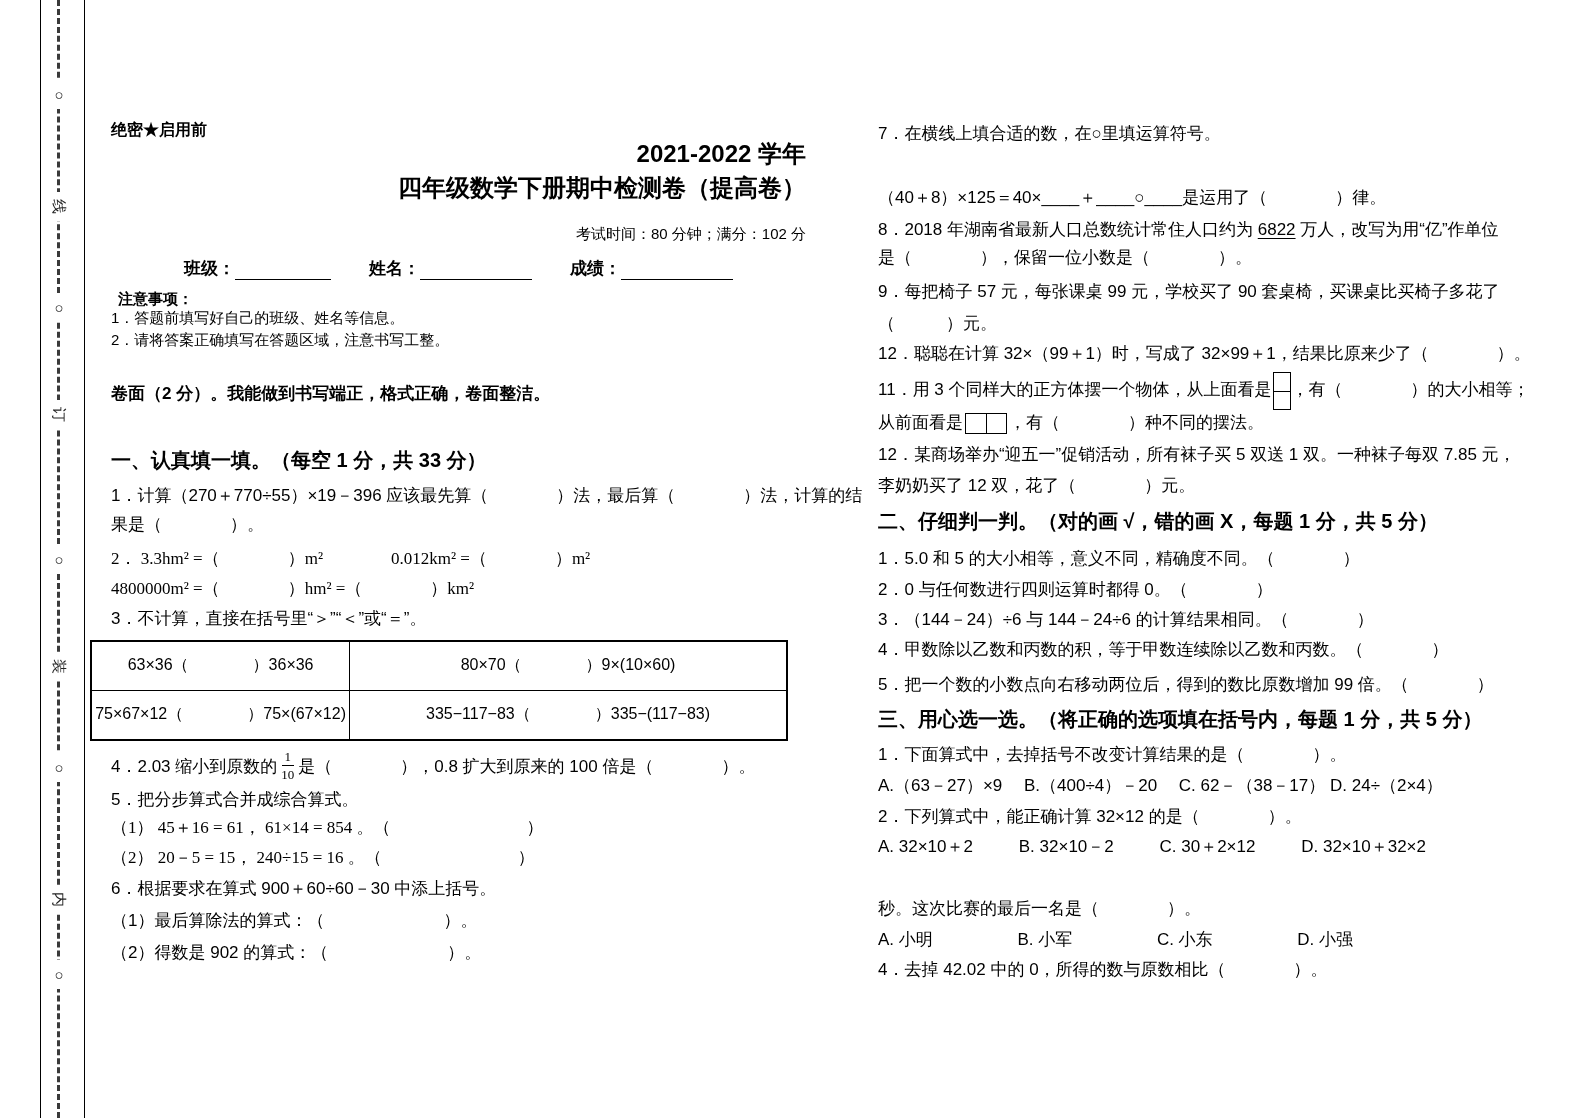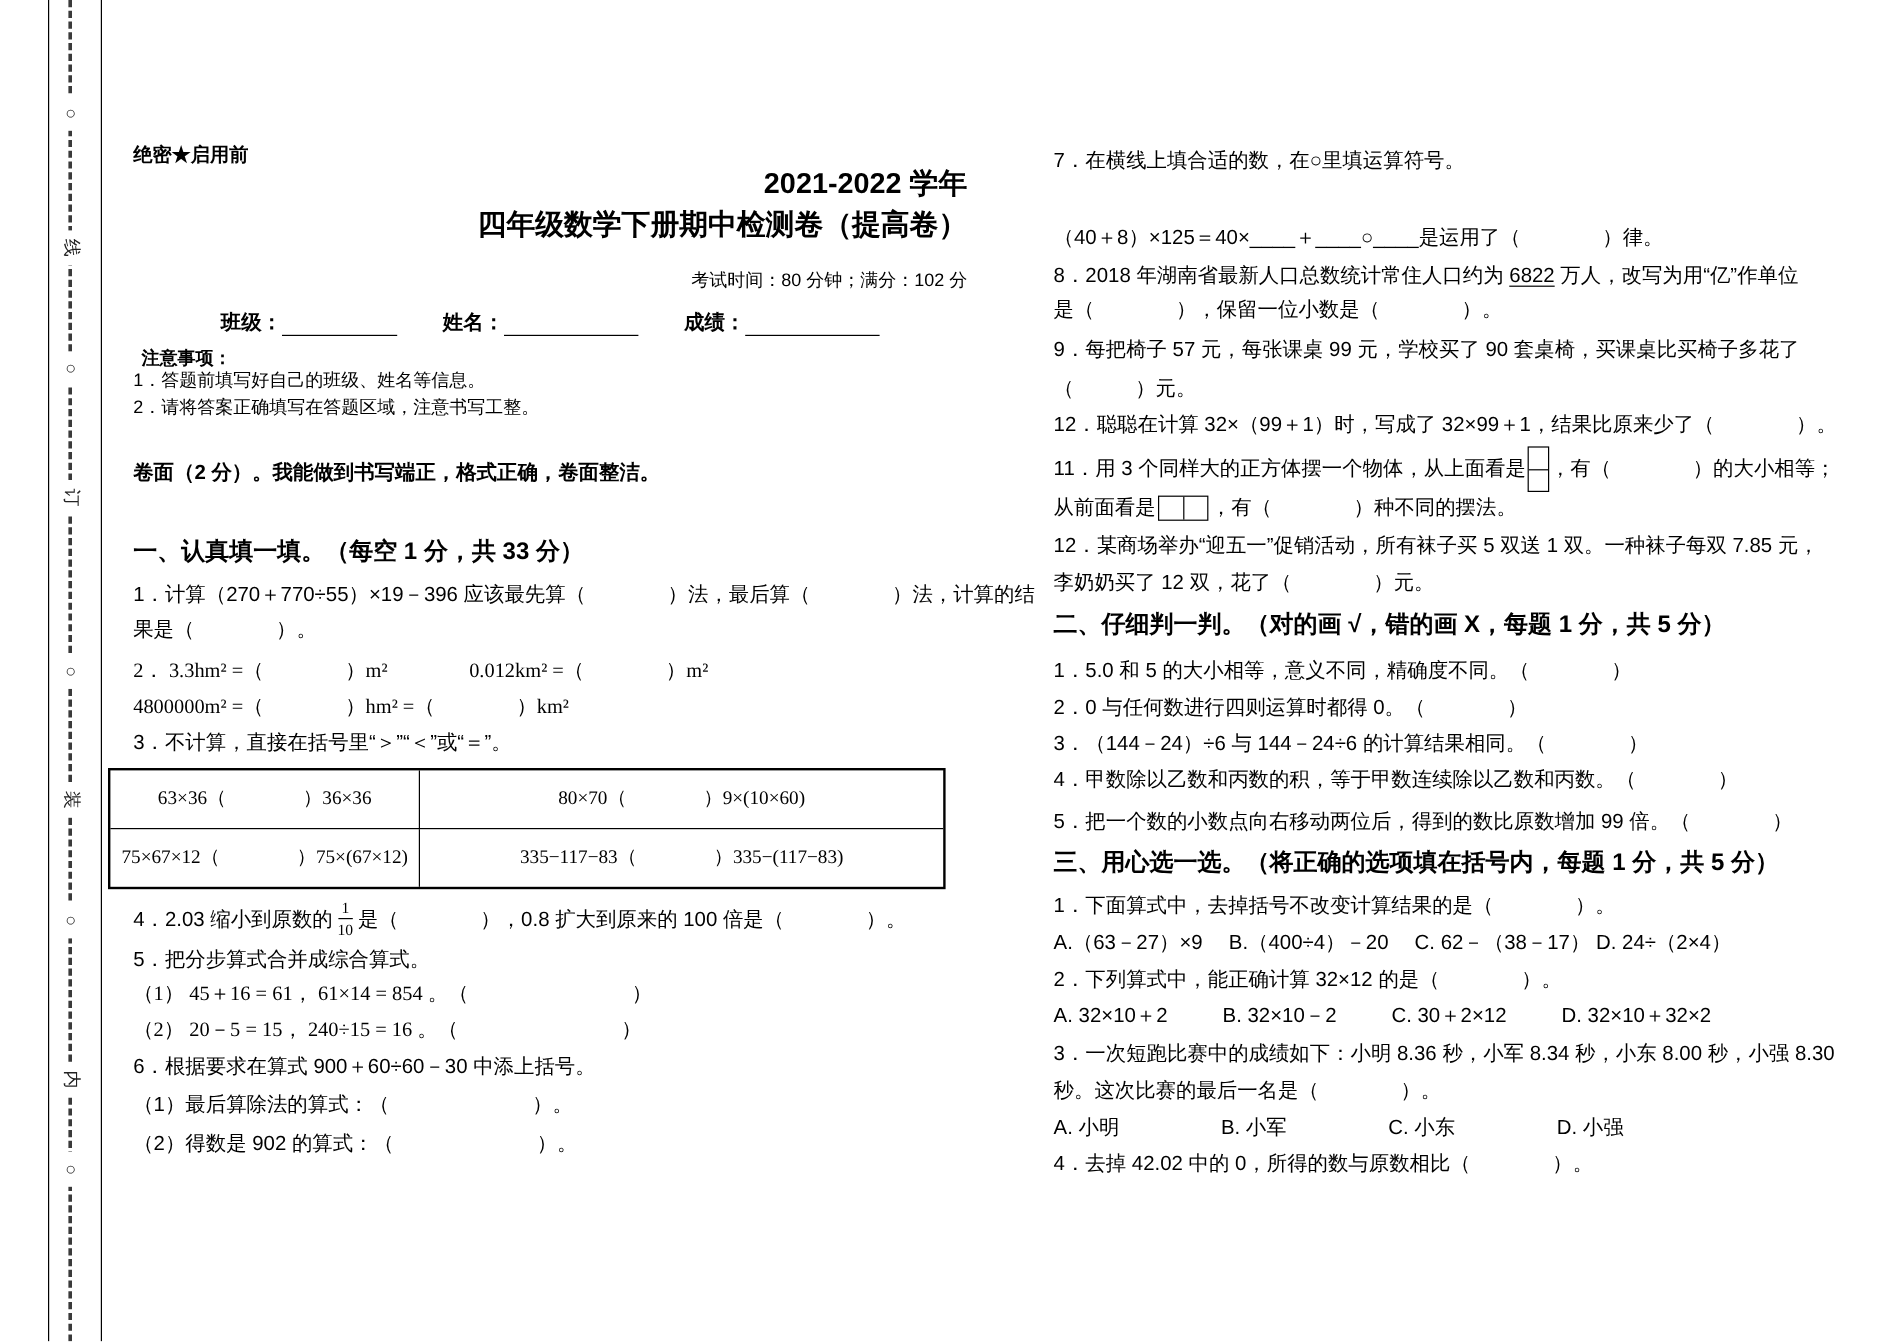--- a/index.html
+++ b/index.html
@@ -35,21 +35,21 @@
   .idrow .pair { display:flex; align-items:flex-end; }
   .u { text-decoration:underline; text-underline-offset:3px; }
   
   .cmp-table {
     position:absolute; left:90px; top:640px; width:698px; height:101px;
     border:2px solid #000; display:grid;
     grid-template-columns:37.2% 62.8%; grid-template-rows:1fr 1fr;
   }
   .cmp-cell {
     display:flex; align-items:center; justify-content:center;
-    font-family:Liberation Serif, serif; font-size:16px;
+    font-family:Liberation Sans, sans-serif; font-size:16px;
     border-right:1.5px solid #000; border-bottom:1.5px solid #000; white-space:nowrap;
   }
   .cmp-cell:nth-child(2n) { border-right:none; }
   .cmp-cell:nth-child(3), .cmp-cell:nth-child(4) { border-bottom:none; }
   
   .frac {
     display:inline-flex; flex-direction:column; align-items:center;
     vertical-align:middle; line-height:1; font-size:13px;
     font-family:"Liberation Serif", serif; margin:0 4px; position:relative; top:-2px;
   }
@@ -173,21 +173,20 @@
   <div class="line col-r" style="top:775px">A.（63－27）×9　 B.（400÷4）－20 　C. 62－（38－17） D. 24÷（2×4）</div>
   <div class="line col-r" style="top:806px">2．下列算式中，能正确计算 32×12 的是（　　　　）。</div>
   <div class="line col-r" style="top:836px">
     <span class="opts opts-wide">
       <span>A. 32×10＋2</span>
       <span>B. 32×10－2</span>
       <span>C. 30＋2×12</span>
       <span>D. 32×10＋32×2</span>
     </span>
   </div>
-  <div class="line col-r" style="top:867px">3．一次短跑比赛中的成绩如下：小明 8.36 秒，小军 8.34 秒，小东 8.00 秒，小强 8.30</div>
   <div class="line col-r" style="top:929px">
     <span class="opts opts-names">
       <span>A. 小明</span>
       <span>B. 小军</span>
       <span>C. 小东</span>
       <span>D. 小强</span>
     </span>
   </div>
   <div class="line col-r" style="top:898px">秒。这次比赛的最后一名是（　　　　）。</div>
   <div class="line col-r" style="top:959px">4．去掉 42.02 中的 0，所得的数与原数相比（　　　　）。</div>

